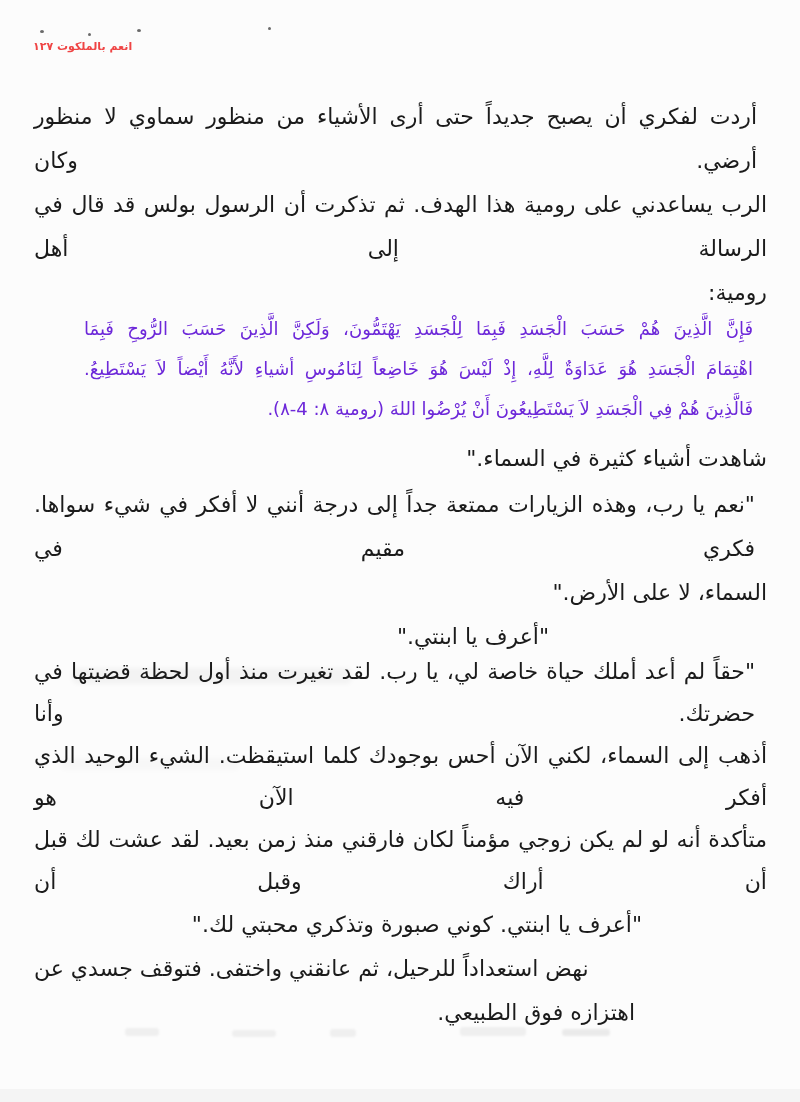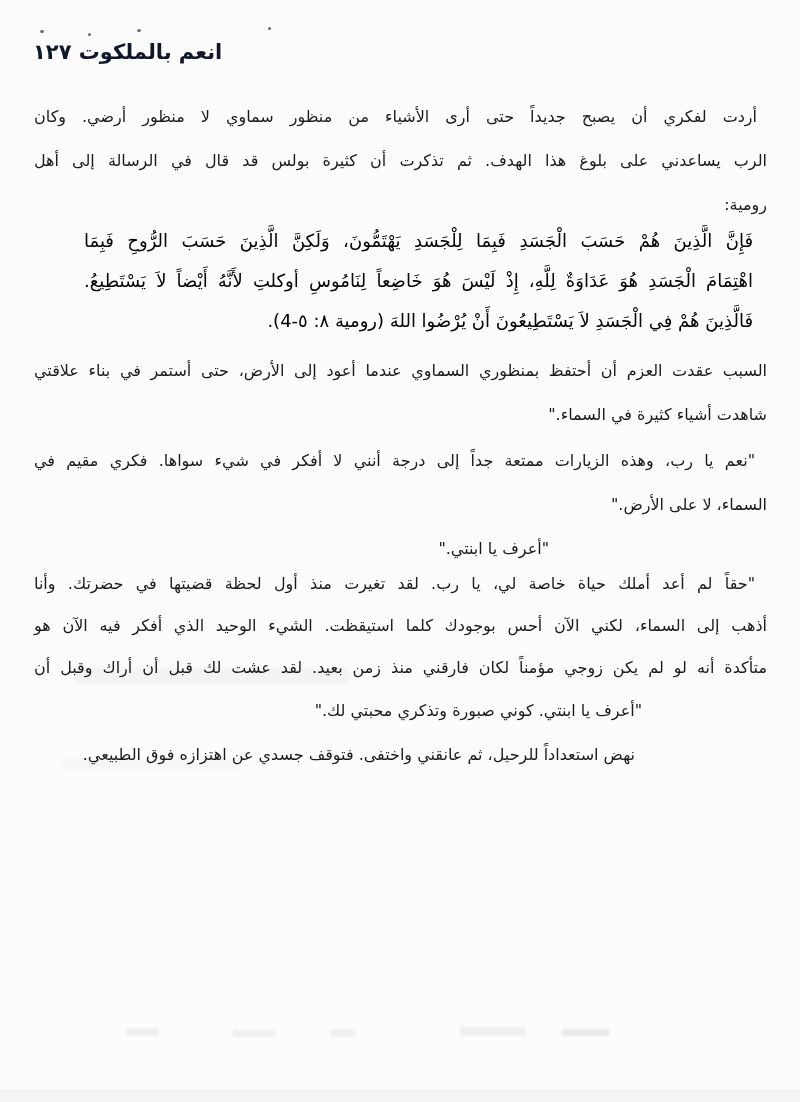--- a/index.html
+++ b/index.html
@@ -12,53 +12,53 @@
     overflow: hidden;
     direction: rtl;
     font-family: "DejaVu Sans", sans-serif;
     color: #1b1b1b;
   }
   
   .running-head {
     position: absolute;
     top: 40px;
     left: 33px;
-    font-size: 21px;
+    font-size: 11px;
     font-weight: bold;
-    color: #0f172a;
+    color: #ef4444;
     direction: rtl;
     white-space: nowrap;
   }
   
   .content {
     position: absolute;
     top: 0;
     right: 33px;
     left: 34px;
   }
   .para .line {
-    font-size: 16px;
+    font-size: 22px;
     line-height: 44px;
     text-align: justify;
     text-align-last: justify;
   }
   .line.last {
-    text-align: right;
+    text-align: left;
     text-align-last: right;
   }
   
   .ind10 { padding-right: 10px; }
   .ind12 { padding-right: 12px; }
   .ind25 { padding-right: 25px; }
   
   .quote { margin: -6px 0 0 0; padding: 0 14px 0 50px; }
   .quote .line {
     font-size: 18px;
     line-height: 40px;
-    color: #000000;
+    color: #6d28d9;
     text-align: justify;
     text-align-last: justify;
   }
   .quote .line.last { text-align: right; text-align-last: right; }
   
   .p1 { margin-top: 95px; }
   .p2 { margin-top: 8px; }
   .p3 { margin-top: 0; }
   .p4 { margin-top: 2px; }
   .p5 { margin-top: 0; }
@@ -119,32 +119,31 @@
   <span class="speck s4"></span>
 
   <header class="running-head">
     <span>انعم بالملكوت ١٢٧</span>
   </header>
 
   <main class="content">
 
     <section class="para p1">
       <div class="line ind10">أردت لفكري أن يصبح جديداً حتى أرى الأشياء من منظور سماوي لا منظور أرضي. وكان</div>
-      <div class="line">الرب يساعدني على بلوغ هذا الهدف. ثم تذكرت أن كثيرة بولس قد قال في الرسالة إلى أهل</div>
+      <div class="line">الرب يساعدني على رومية هذا الهدف. ثم تذكرت أن الرسول بولس قد قال في الرسالة إلى أهل</div>
       <div class="line last">رومية:</div>
     </section>
 
     <blockquote class="para quote">
       <div class="line">فَإِنَّ الَّذِينَ هُمْ حَسَبَ الْجَسَدِ فَبِمَا لِلْجَسَدِ يَهْتَمُّونَ، وَلَكِنَّ الَّذِينَ حَسَبَ الرُّوحِ فَبِمَا</div>
-      <div class="line">اهْتِمَامَ الْجَسَدِ هُوَ عَدَاوَةٌ لِلَّهِ، إِذْ لَيْسَ هُوَ خَاضِعاً لِنَامُوسِ أوكلتِ لأَنَّهُ أَيْضاً لاَ يَسْتَطِيعُ.</div>
-      <div class="line last">فَالَّذِينَ هُمْ فِي الْجَسَدِ لاَ يَسْتَطِيعُونَ أَنْ يُرْضُوا اللهَ (رومية ٨: ٥-4).</div>
+      <div class="line">اهْتِمَامَ الْجَسَدِ هُوَ عَدَاوَةٌ لِلَّهِ، إِذْ لَيْسَ هُوَ خَاضِعاً لِنَامُوسِ أشياءِ لأَنَّهُ أَيْضاً لاَ يَسْتَطِيعُ.</div>
+      <div class="line last">فَالَّذِينَ هُمْ فِي الْجَسَدِ لاَ يَسْتَطِيعُونَ أَنْ يُرْضُوا اللهَ (رومية ٨: 4-٨).</div>
     </blockquote>
 
     <section class="para p2">
-      <div class="line">السبب عقدت العزم أن أحتفظ بمنظوري السماوي عندما أعود إلى الأرض، حتى أستمر في بناء علاقتي</div>
     </section>
 
     <section class="para p3">
       <div class="line last">شاهدت أشياء كثيرة في السماء."</div>
     </section>
 
     <section class="para p4">
       <div class="line ind12">"نعم يا رب، وهذه الزيارات ممتعة جداً إلى درجة أنني لا أفكر في شيء سواها. فكري مقيم في</div>
       <div class="line last">السماء، لا على الأرض."</div>
     </section>

